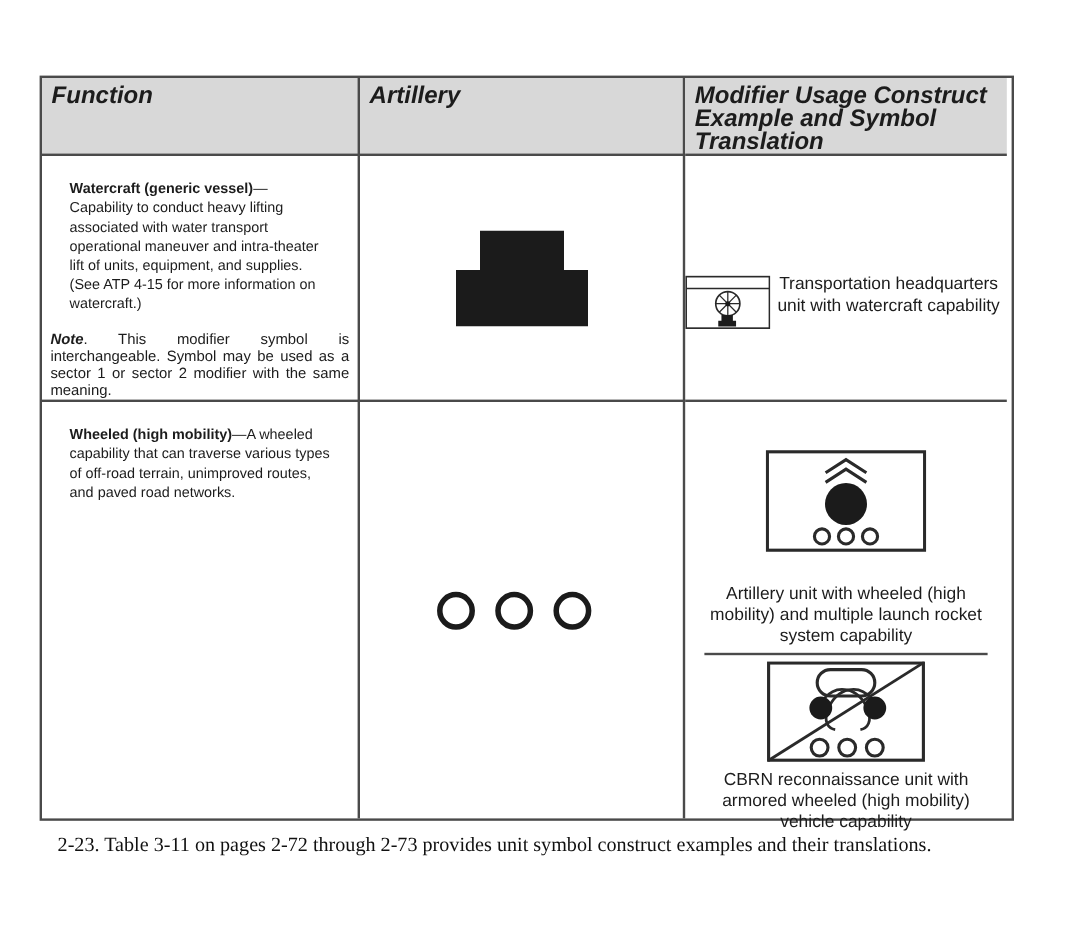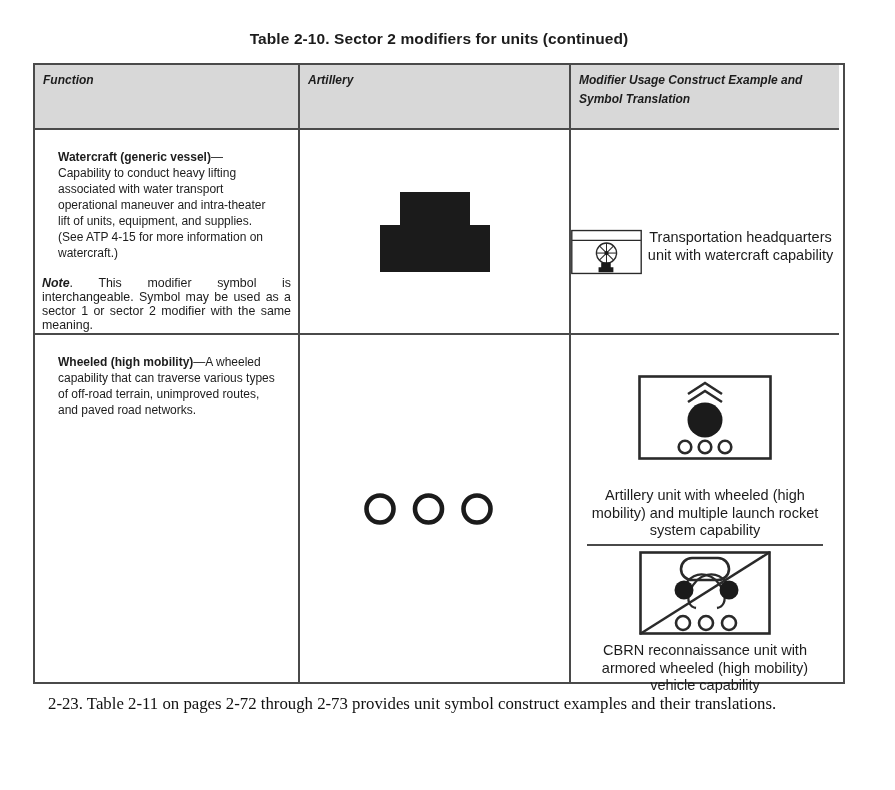--- a/index.html
+++ b/index.html
@@ -12,21 +12,21 @@
     font-size:15.5px;font-weight:bold;letter-spacing:.1px;
   }
   .tbl{
     position:absolute;left:33px;top:63px;width:808px;
     border:2px solid #4a4a4a;display:grid;
     grid-template-columns:265px 271px 268px;grid-template-rows:65px 205px 347px;
   }
   .cell{box-sizing:border-box;border-right:2px solid #4a4a4a;border-bottom:2px solid #4a4a4a;}
   .cell.last-col{border-right:none;}
   .cell.last-row{border-bottom:none;}
-  .th{background:#d8d8d8;font-weight:bold;font-style:italic;font-size:12px;
+  .th{background:#d8d8d8;font-weight:bold;font-style:italic;font-size:20px;
       padding:6px 8px;line-height:19px;}
   .func{padding:3px 7px 0 7px;}
   .func .body{margin:16px;font-size:12px;line-height:16px;}
   .func .note{margin:2px 0 12px 0;font-size:12.4px;line-height:13.9px;text-align:justify;}
   .modcell{display:flex;align-items:center;justify-content:center;}
   .excell{display:flex;flex-direction:row;align-items:center;}
   .subcellA{box-sizing:border-box;height:195px;border-bottom:2px solid #4a4a4a;
             display:flex;flex-direction:column;align-items:center;}
   .subcellB{box-sizing:border-box;height:150px;
             display:flex;flex-direction:column;align-items:center;}
@@ -35,21 +35,20 @@
     position:absolute;left:48px;top:694px;width:800px;
     font-family:"Liberation Serif","DejaVu Serif",serif;font-size:16.8px;color:#111;
   }
   svg{display:block;}
 </style>
 </head>
 <body>
 
 <div class="page">
 
-  <div class="tbl-title">Table 2-10. Sector 2 modifiers for units (continued)</div>
 
   <div class="tbl">
 
     <div class="cell th">Function</div>
     <div class="cell th">Artillery</div>
     <div class="cell th last-col">Modifier Usage Construct Example and Symbol Translation</div>
 
     <div class="cell func">
       <p class="body"><b>Watercraft (generic vessel)</b><span>—Capability to conduct heavy lifting associated with water transport operational maneuver and intra-theater lift of units,  equipment, and supplies. (See ATP 4-15 for more information on watercraft.)</span></p>
       <p class="note"><b><i>Note</i></b><span>. This modifier symbol is interchangeable. Symbol may be used as a sector 1 or sector 2 modifier with the same meaning.</span></p>
@@ -115,15 +114,15 @@
           <circle cx="44" cy="72" r="7" fill="none" stroke="#2a2a2a" stroke-width="2.6"></circle>
           <circle cx="67" cy="72" r="7" fill="none" stroke="#2a2a2a" stroke-width="2.6"></circle>
           <circle cx="90" cy="72" r="7" fill="none" stroke="#2a2a2a" stroke-width="2.6"></circle>
         </svg>
         <div class="caption" style="margin-top:7px">CBRN reconnaissance unit with armored wheeled (high mobility) vehicle capability</div>
       </div>
 
     </div>
   </div>
 
-  <div class="footer">2-23.  Table 2-11 on pages 2-72 through 2-73 provides unit symbol construct examples and their translations.</div>
+  <div class="footer">2-23.  Table 3-11 on pages 2-72 through 2-73 provides unit symbol construct examples and their translations.</div>
 
 </div>
 
 </body></html>

